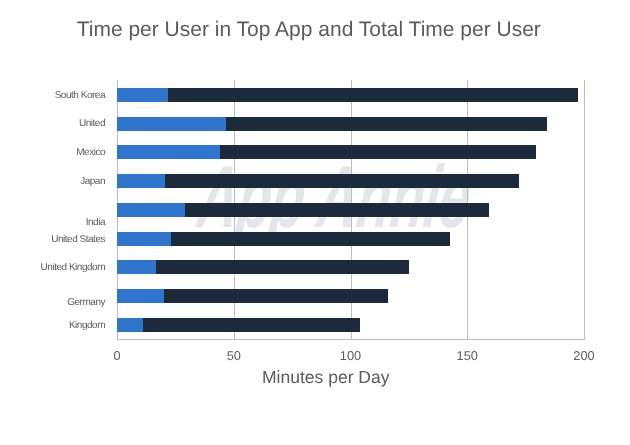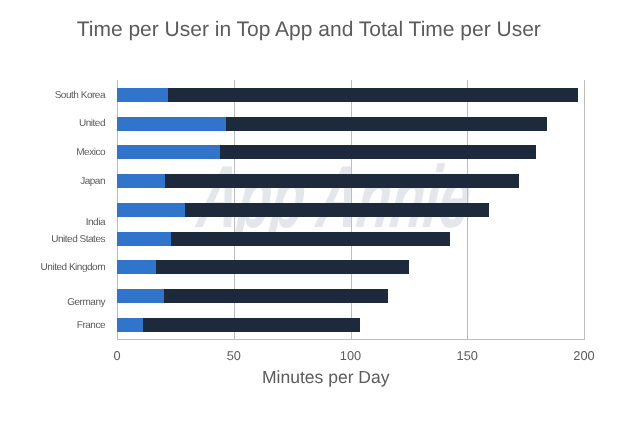--- a/index.html
+++ b/index.html
@@ -80,21 +80,21 @@
 
   <div id="ylabels">
       <div class="ylab" style="top: 88.6889px;">South Korea</div>
       <div class="ylab" style="top: 117.467px;">United</div>
       <div class="ylab" style="top: 146.244px;">Mexico</div>
       <div class="ylab" style="top: 175.022px;">Japan</div>
       <div class="ylab" style="top: 203.8px; margin-top: 12px;">India</div>
       <div class="ylab" style="top: 232.578px;">United States</div>
       <div class="ylab" style="top: 261.356px;">United Kingdom</div>
       <div class="ylab" style="top: 296px;">Germany</div>
-      <div class="ylab" style="top: 318.911px;">France</div>
+      <div class="ylab" style="top: 318.911px;">Kingdom</div>
     </div>
   <div id="xlabels">
       <div class="xtick" style="left: 87px; width: 60px; top: 350.4px;">0</div>
       <div class="xtick" style="left: 203.75px; width: 60px; top: 350.4px;">50</div>
       <div class="xtick" style="left: 320.5px; width: 60px; top: 350.4px;">100</div>
       <div class="xtick" style="left: 437.25px; width: 60px; top: 350.4px;">150</div>
       <div class="xtick" style="left: 554px; width: 60px; top: 350.4px;">200</div>
     </div>
 
   <div class="title-line" id="xaxistitle">Minutes per Day</div>

